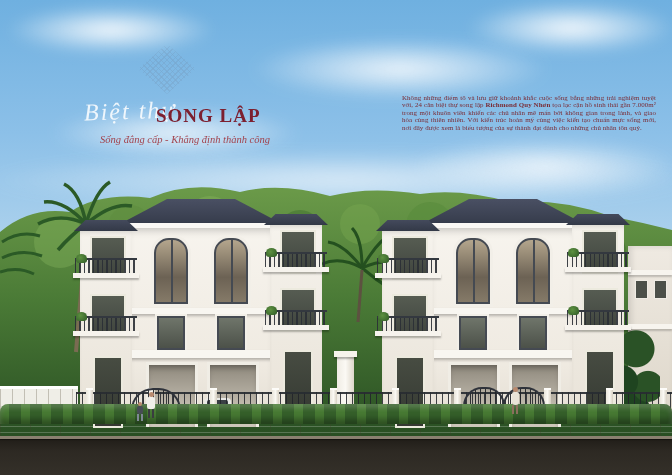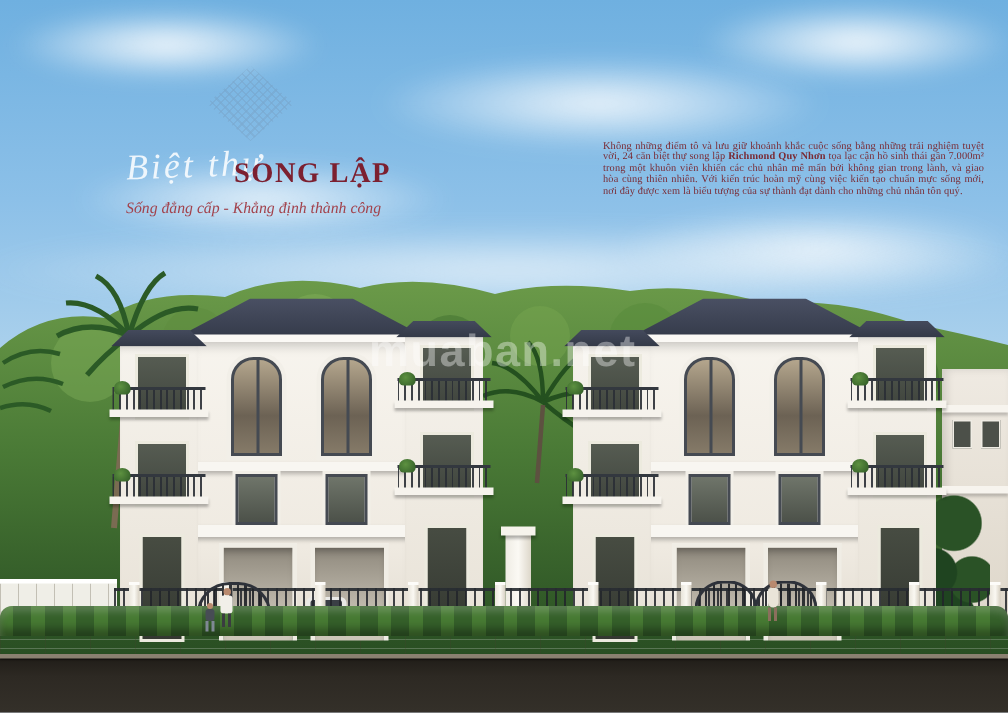--- a/index.html
+++ b/index.html
@@ -29,21 +29,21 @@
     background:
       repeating-linear-gradient(45deg,rgba(110,130,155,.55) 0 1px,transparent 1px 4px),
       repeating-linear-gradient(-45deg,rgba(110,130,155,.55) 0 1px,transparent 1px 4px);}
 
   
   .header{position:absolute;left:84px;top:96px;width:210px;z-index:40;}
   .scriptTitle{position:absolute;left:0;top:2px;font-style:italic;font-size:24px;
     color:rgba(255,255,255,.85);letter-spacing:2px;transform:rotate(-2deg);}
   .mainTitle{position:absolute;left:72px;top:9px;font-size:19px;font-weight:bold;
     letter-spacing:1px;color:var(--title);}
-  .subTitle{position:absolute;left:0;top:38px;width:200px;font-style:italic;
+  .subTitle{position:absolute;left:16px;top:38px;width:200px;font-style:italic;
     font-size:10.5px;color:var(--subtitle);white-space:nowrap;}
 
   
   .desc{position:absolute;left:402px;top:87px;width:254px;z-index:40;
     font-size:6.9px;line-height:7.5px;text-align:justify;color:var(--paragraph);
     letter-spacing:.1px;}
   .desc b{font-weight:bold;}
 
   
   .treeline{position:absolute;left:0;top:172px;z-index:2;}
@@ -407,15 +407,14 @@
   </div>
   <div class="person p-woman">
     <div class="head"></div>
     <div class="body"></div>
     <div class="legs">
         <i></i>
         <i></i>
       </div>
   </div>
 
-  <div class="watermark">muaban.net</div>
 
 </div>
 
 </body></html>

